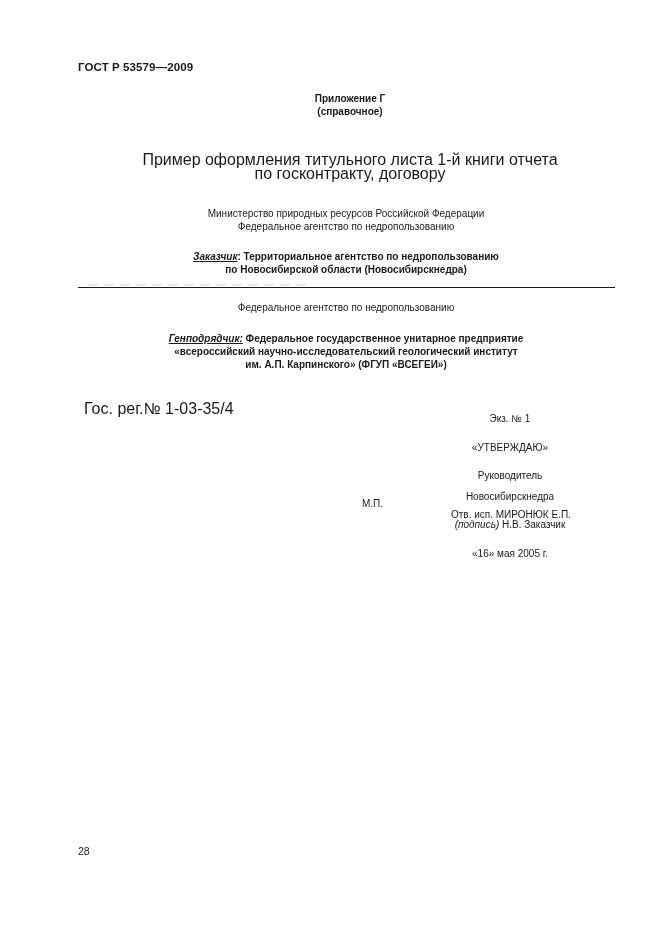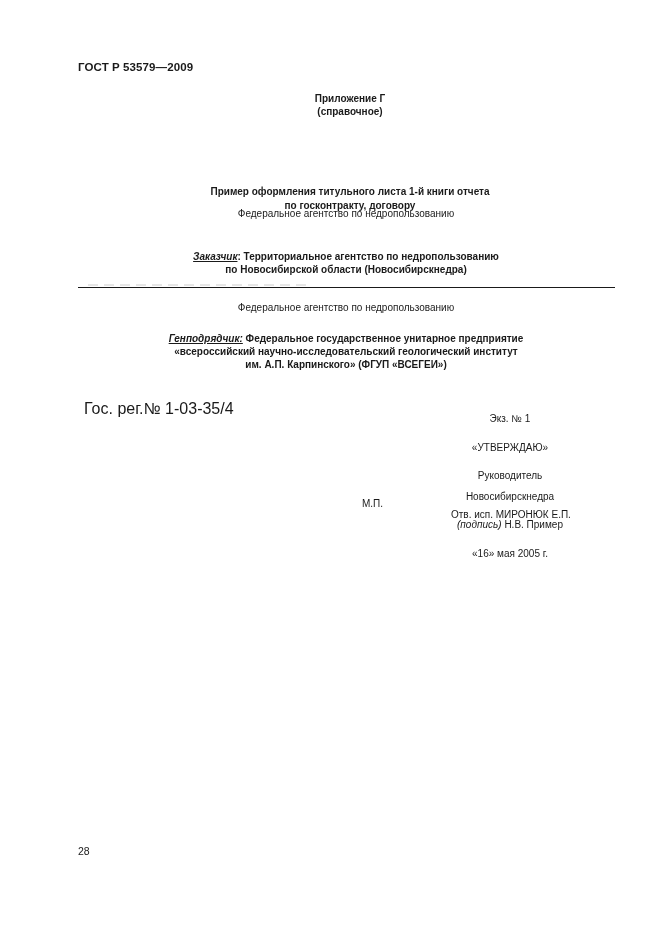--- a/index.html
+++ b/index.html
@@ -29,25 +29,24 @@
       width: 200px;
       font-size: 10px;
       font-weight: bold;
       line-height: 13px;
       text-align: center;
     }
     .title {
       top: 153px;
       left: 140px;
       width: 420px;
-      font-size: 10px;
-      font-weight: bold;
+      font-size: 16px;
+      font-weight: normal;
       line-height: 14px;
       text-align: center;
-      margin-top: 32px;
     }
     .ministry {
       top: 208px;
       left: 140px;
       width: 412px;
       font-size: 10px;
       line-height: 12.5px;
       text-align: center;
     }
     .customer {
@@ -135,20 +134,21 @@
   <div>Приложение Г</div>
   <div>(справочное)</div>
 </div>
 
 <div class="abs title">
   <div>Пример оформления титульного листа 1-й книги отчета</div>
   <div>по госконтракту, договору</div>
 </div>
 
 <div class="abs ministry">
+  <div>Министерство природных ресурсов Российской Федерации</div>
   <div>Федеральное агентство по недропользованию</div>
 </div>
 
 <div class="abs customer">
   <div><span class="label-em">Заказчик</span><span>:</span><span> Территориальное агентство по недропользованию</span></div>
   <div>по Новосибирской области (Новосибирскнедра)</div>
 </div>
 
 <div class="abs ghost"></div>
 <div class="abs rule"></div>
@@ -161,21 +161,21 @@
   <div>им. А.П. Карпинского» (ФГУП «ВСЕГЕИ»)</div>
 </div>
 
 <div class="abs regnum">Гос. рег.№ 1-03-35/4</div>
 
 <div class="abs approve">
   <span class="line">Экз. № 1</span>
   <span class="line gap">«УТВЕРЖДАЮ»</span>
   <span class="line gap">Руководитель</span>
   <span class="line">Новосибирскнедра</span>
-  <span class="line gap"><i>(подпись)</i><span> Н.В. Пример</span></span>
+  <span class="line gap"><i>(подпись)</i><span> Н.В. Заказчик</span></span>
   <span class="line gap">«16» мая 2005 г.</span>
 </div>
 
 <div class="abs stamp">М.П.</div>
 
 <div class="abs responsible">Отв. исп. МИРОНЮК Е.П.</div>
 
 <div class="abs page-num">28</div>
 
 </body></html>

